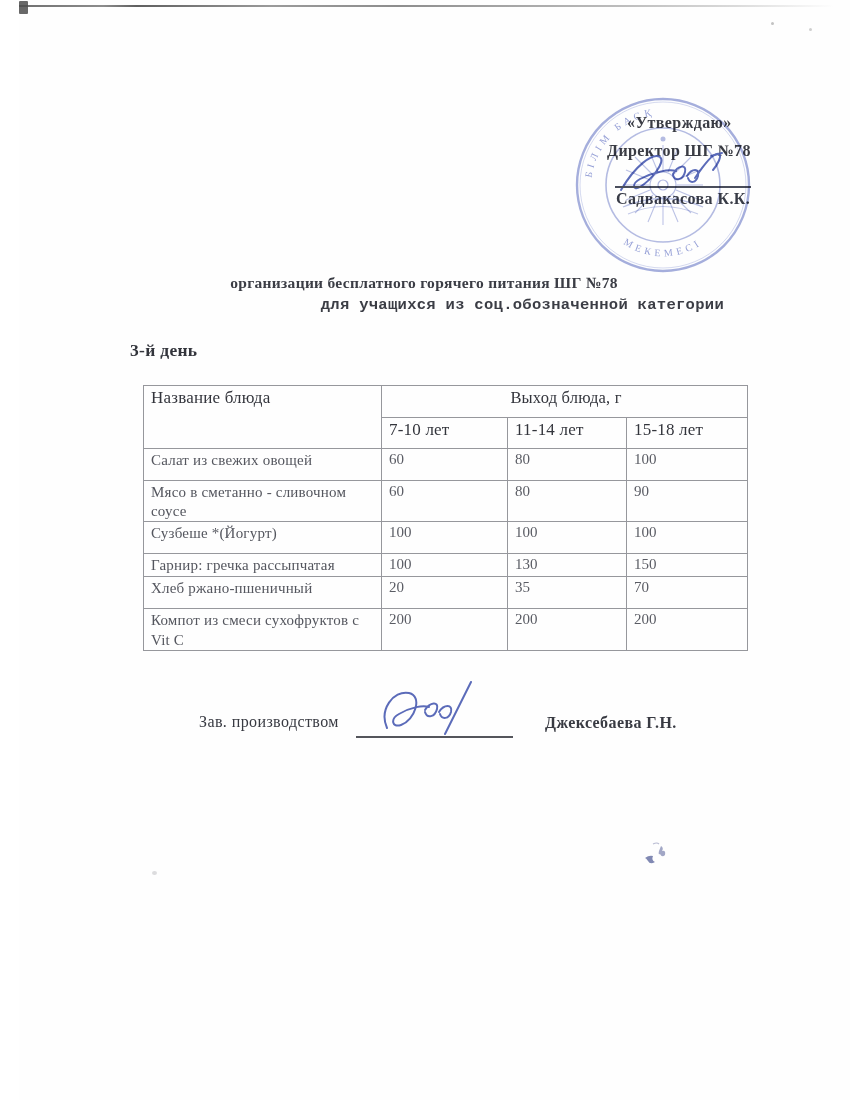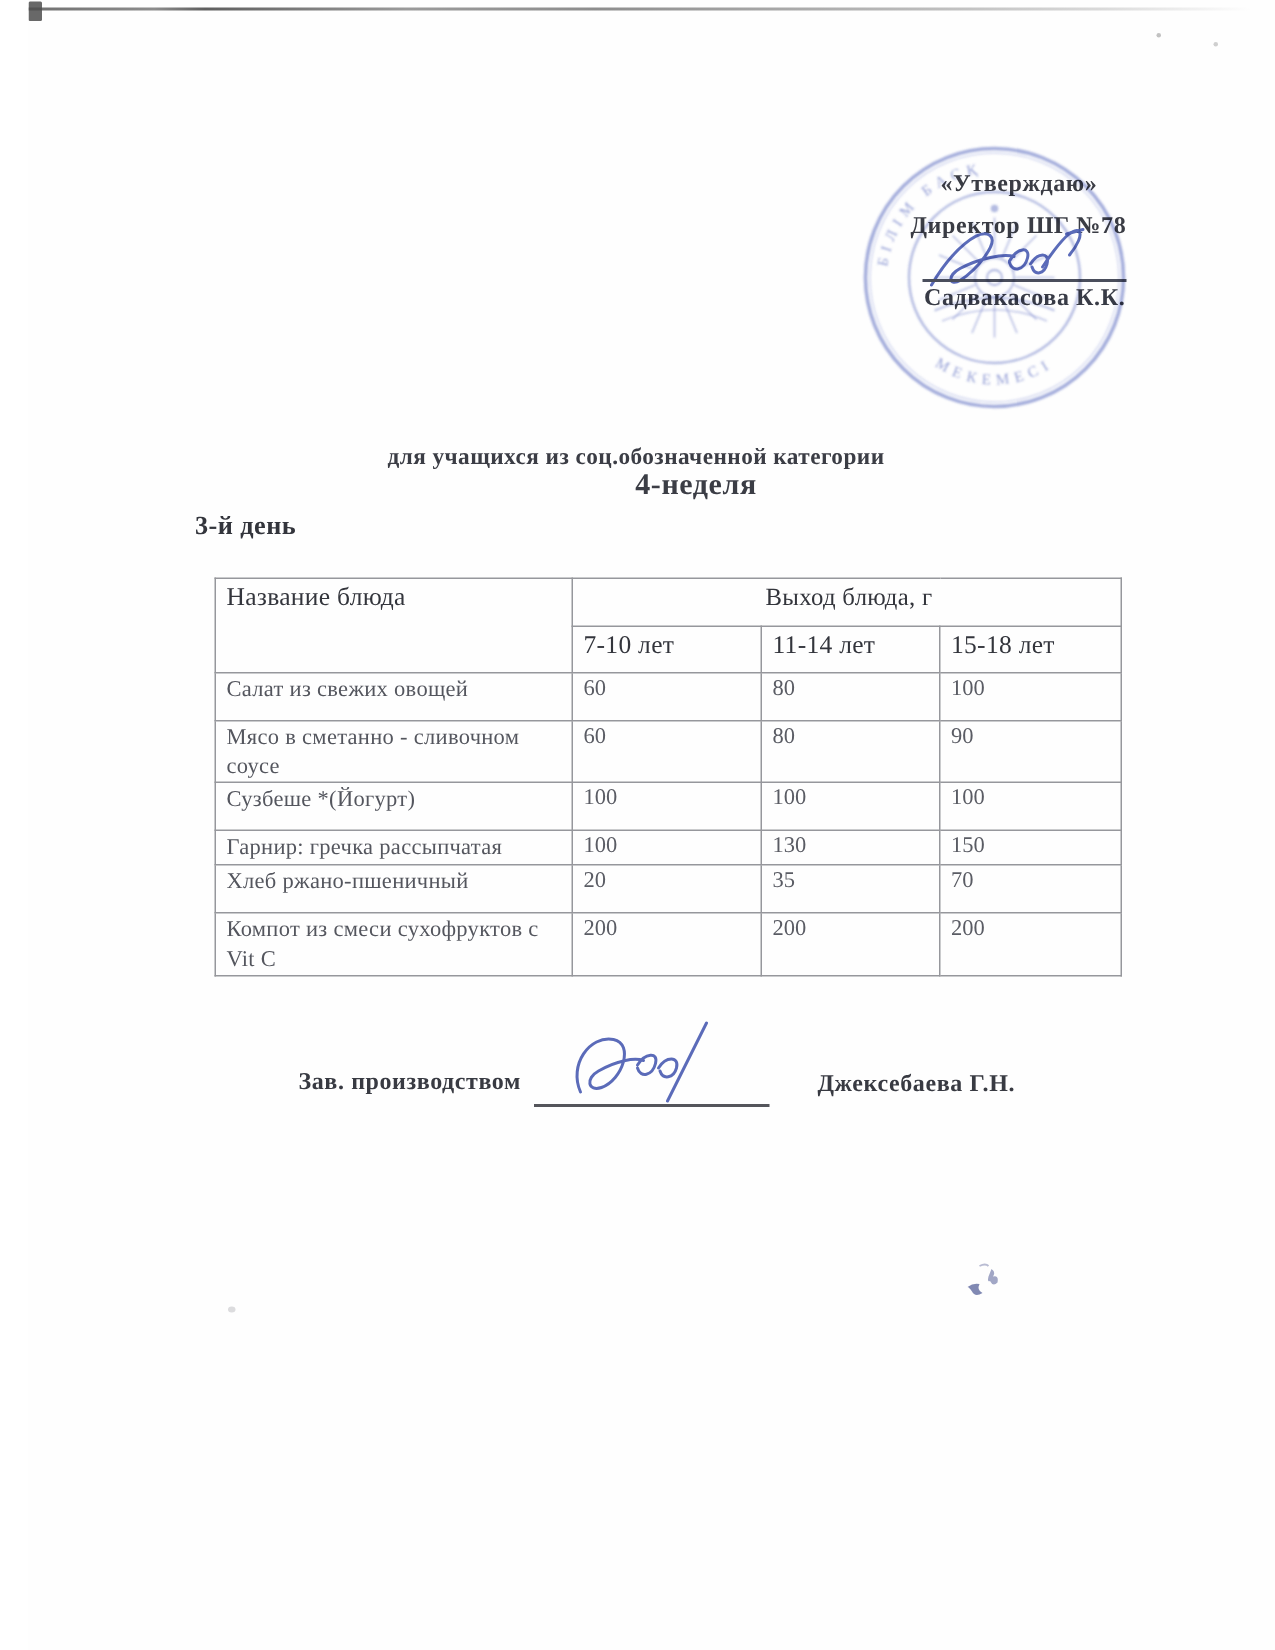--- a/index.html
+++ b/index.html
@@ -23,37 +23,37 @@
   .approval-underline{position:absolute;left:596px;top:186px;width:136px;height:2px;background:#4a4e5c;}
   .approval-name{position:absolute;left:597px;top:190px;font-size:16px;font-weight:bold;color:#383b46;letter-spacing:.4px;}
   .director-signature{position:absolute;left:596px;top:144px;}
 
   
   .stamp{position:absolute;left:552px;top:93px;mix-blend-mode:multiply;opacity:.92;}
 
   
   .title-l1{position:absolute;left:105px;top:252px;width:600px;text-align:center;font-size:15px;font-weight:bold;color:#3b3d45;letter-spacing:.3px;}
   .title-l2{position:absolute;left:105px;top:274px;width:600px;text-align:center;font-size:15.5px;font-weight:bold;color:#3b3d45;letter-spacing:.3px;}
-  .title-l3{position:absolute;left:105px;top:296px;width:600px;text-align:center;font-size:15.5px;font-weight:bold;color:#3b3d45;letter-spacing:.3px;}
+  .title-l3{position:absolute;left:105px;top:296px;width:600px;text-align:right;font-size:15.5px;font-weight:bold;color:#3b3d45;letter-spacing:.3px;font-family:Liberation Mono, monospace;}
   .title-l4{position:absolute;left:145px;top:312px;width:600px;text-align:center;font-size:20px;font-weight:bold;color:#3b3d45;letter-spacing:.4px;}
   .day-label{position:absolute;left:111px;top:340px;font-size:17.5px;font-weight:bold;color:#33353c;letter-spacing:.3px;}
 
   
   .menu-table{position:absolute;left:124px;top:385px;border-collapse:collapse;table-layout:fixed;width:604px;}
   .menu-table td,.menu-table th{border:1px solid #96979c;vertical-align:top;padding:2px 4px 0 7px;text-align:left;font-weight:normal;overflow:hidden;}
   .menu-table{border:1.4px solid #8a8b91;}
   .th-dish{font-size:17px;font-weight:bold;color:#33353c;letter-spacing:.2px;}
   .th-output{font-size:16.5px;font-weight:bold;color:#33353c;text-align:center !important;letter-spacing:.2px;}
   .th-age{font-size:17px;font-weight:bold;color:#33353c;letter-spacing:.2px;}
   .td-dish{font-size:15px;color:#54565e;letter-spacing:.2px;line-height:1.28;}
   .td-val{font-size:15px;color:#5a5c64;}
   .h32{height:32px;} .h31{height:31px;} .h22{height:32px;} .h23{height:23px;} .h40{height:40px;} .h35{height:35px;}
 
   
-  .footer-label{position:absolute;left:180px;top:713px;font-size:16px;font-weight:bold;color:#383a42;letter-spacing:.4px;}
+  .footer-label{position:absolute;left:180px;top:713px;font-size:16px;font-weight:normal;color:#383a42;letter-spacing:.4px;}
   .footer-underline{position:absolute;left:337px;top:736px;width:157px;height:1.6px;background:#54555b;}
   .footer-name{position:absolute;left:526px;top:714px;font-size:16px;font-weight:bold;color:#383a42;letter-spacing:.4px;}
   .footer-signature{position:absolute;left:346px;top:676px;}
 </style>
 </head>
 <body>
 
 <div class="page">
 
   <div class="scan-top-line"></div>
@@ -121,22 +121,22 @@
       <g>
         <circle cx="92" cy="92" r="13" fill="none" stroke="#5e6ec2" stroke-width="1.2" opacity="0.5"></circle>
         <circle cx="92" cy="92" r="5" fill="none" stroke="#5e6ec2" stroke-width="1.2" opacity="0.55"></circle>
         <path d="M 52,114 Q 92,97 132,114" fill="none" stroke="#5e6ec2" stroke-width="1.3" opacity="0.45"></path>
         <path d="M 57,121 Q 92,106 127,121" fill="none" stroke="#5e6ec2" stroke-width="1.1" opacity="0.4"></path>
         <circle cx="92" cy="46" r="2.5" fill="#5e6ec2" opacity="0.5"></circle>
       </g>
     </g>
   </svg>
 
+  <div class="title-l2">организации бесплатного горячего питания ШГ №78</div>
   <div class="title-l3">для учащихся из соц.обозначенной категории</div>
-  <div class="title-l4">4-неделя</div>
   <div class="day-label">3-й день</div>
 
   <table class="menu-table">
     <colgroup>
         <col style="width:238px">
         <col style="width:126px">
         <col style="width:119px">
         <col style="width:121px">
       </colgroup>
     <thead>

